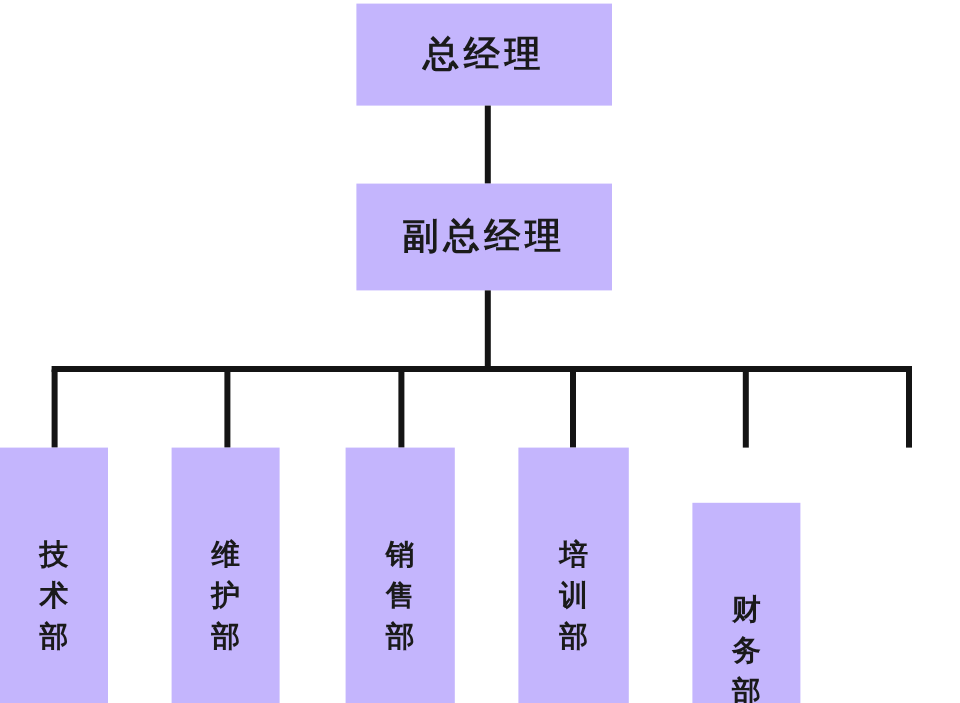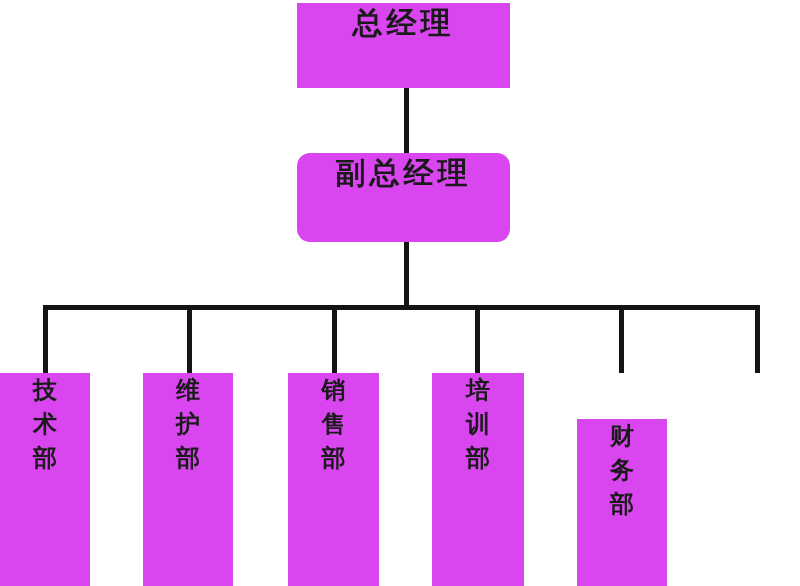--- a/index.html
+++ b/index.html
@@ -11,39 +11,38 @@
   .canvas {
     position: relative;
     width: 800px;
     height: 586px;
     background: #ffffff;
     overflow: hidden;
   }
   
   .node {
     position: absolute;
-    background: #d946ef;
+    background: #c4b5fd;
     display: flex;
-    align-items: flex-start;
+    align-items: center;
     justify-content: center;
     color: #1a1a1a;
     font-weight: bold;
   }
   .node-top {
     left: 297px; top: 3px;
     width: 213px; height: 85px;
     font-size: 30px;
     letter-spacing: 4px;
   }
   .node-deputy {
     left: 297px; top: 153px;
     width: 213px; height: 89px;
     font-size: 30px;
     letter-spacing: 4px;
-    border-radius: 13px;
   }
   .node-dept {
     top: 373px;
     height: 246px;
     font-size: 24px;
   }
   .node-dept .vlabel {
     display: block;
     width: 1.15em;
     word-break: break-all;

